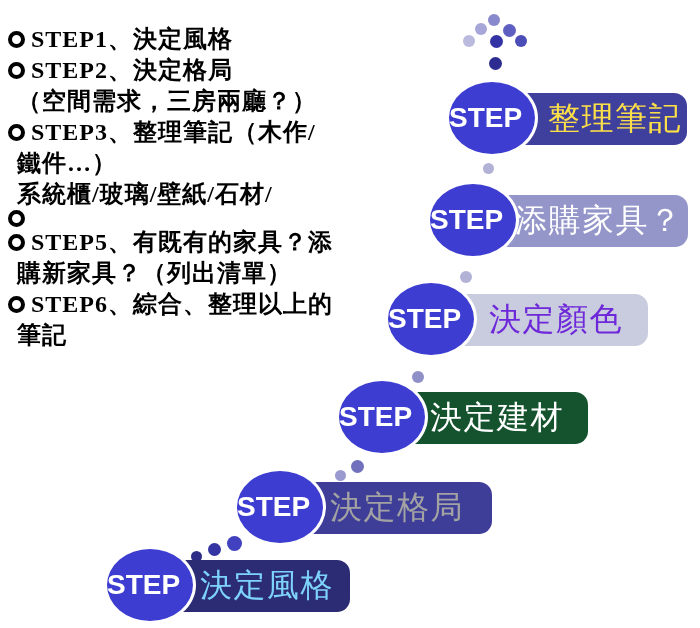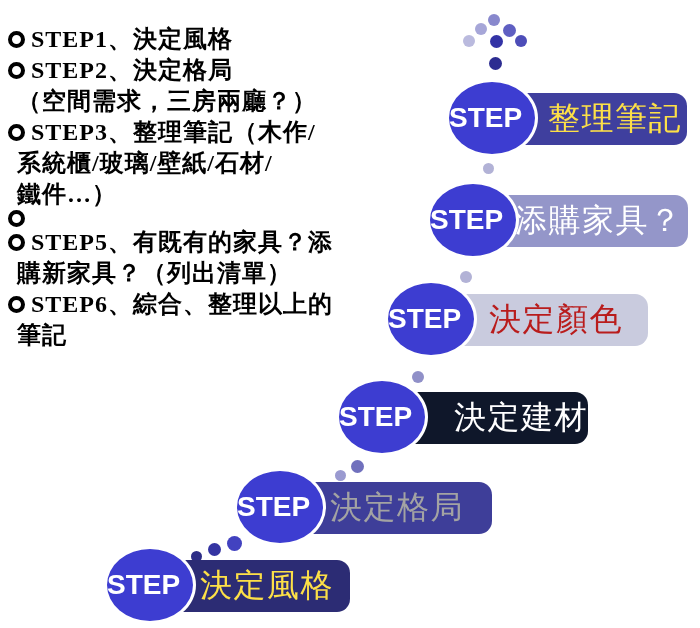--- a/index.html
+++ b/index.html
@@ -71,22 +71,22 @@
         <span class="bullet"></span>
         <span>STEP2、決定格局</span>
       </div>
       <div class="note-line cont">（空間需求，三房兩廳？）</div>
     </li>
     <li>
       <div class="note-line first">
         <span class="bullet"></span>
         <span>STEP3、整理筆記（木作/</span>
       </div>
+      <div class="note-line cont">鐵件…）</div>
       <div class="note-line cont">系統櫃/玻璃/壁紙/石材/</div>
-      <div class="note-line cont">鐵件…）</div>
     </li>
     <li>
       <div class="note-line first">
         <span class="bullet"></span>
       </div>
     </li>
     <li>
       <div class="note-line first">
         <span class="bullet"></span>
         <span>STEP5、有既有的家具？添</span>
@@ -134,48 +134,48 @@
       <div class="step-bar" style="background-color: rgb(148, 150, 201);">
         <span style="color: rgb(255, 255, 255);">添購家具？</span>
       </div>
       <div class="step-circle" style="background-color: rgb(61, 61, 209);">
         <span>STEP</span>
       </div>
     </div>
 
     <div class="step s2">
       <div class="step-bar" style="background-color: rgb(201, 203, 222);">
-        <span style="color: #b91c1c;">決定顏色</span>
+        <span style="color: #6d28d9;">決定顏色</span>
       </div>
       <div class="step-circle" style="background-color: rgb(61, 61, 209);">
         <span>STEP</span>
       </div>
     </div>
 
     <div class="step s3">
-      <div class="step-bar" style="background-color: #0f172a; justify-content: flex-end;">
+      <div class="step-bar" style="background-color: #14532d;">
         <span style="color: rgb(255, 255, 255);">決定建材</span>
       </div>
       <div class="step-circle" style="background-color: rgb(61, 61, 209);">
         <span>STEP</span>
       </div>
     </div>
 
     <div class="step s4">
       <div class="step-bar" style="background-color: rgb(62, 62, 153);">
         <span style="color: #a3a3a3;">決定格局</span>
       </div>
       <div class="step-circle" style="background-color: rgb(61, 61, 209);">
         <span>STEP</span>
       </div>
     </div>
 
     <div class="step s5">
       <div class="step-bar" style="background-color: rgb(44, 44, 116);">
-        <span style="color: #fde047;">決定風格</span>
+        <span style="color: #7dd3fc;">決定風格</span>
       </div>
       <div class="step-circle" style="background-color: rgb(61, 61, 209);">
         <span>STEP</span>
       </div>
     </div>
 
   </div>
 </div>
 
 </body></html>

